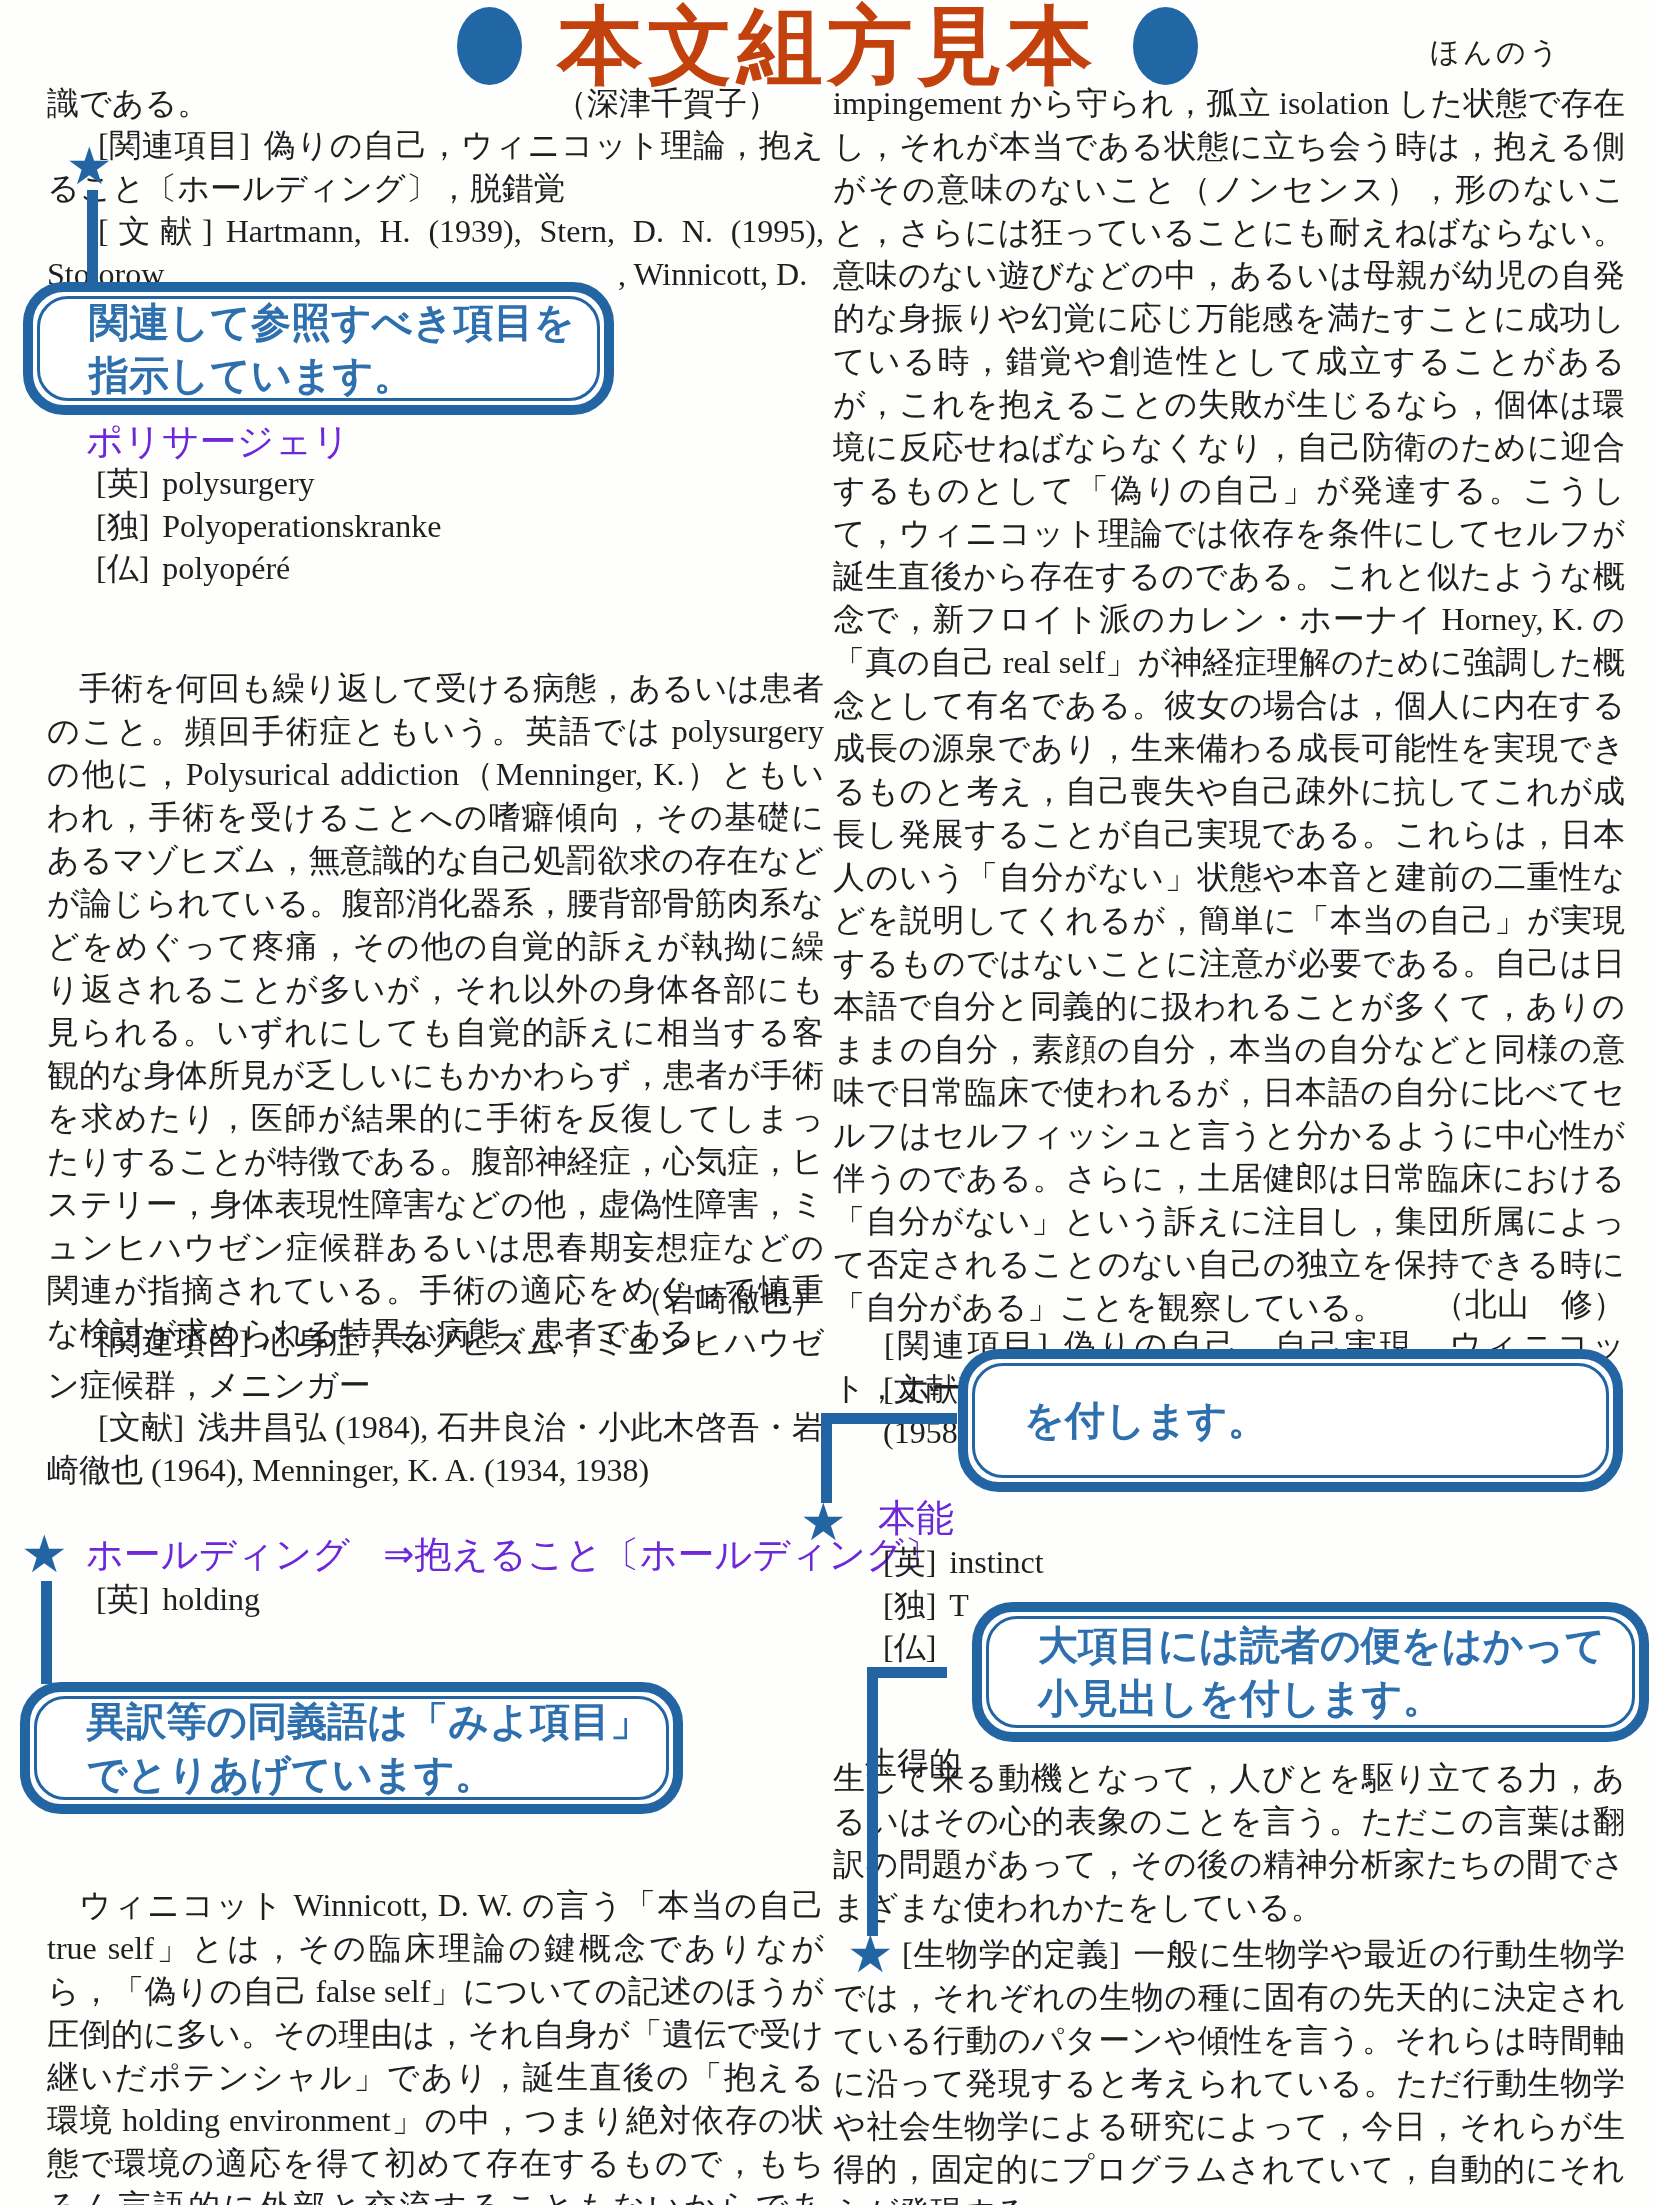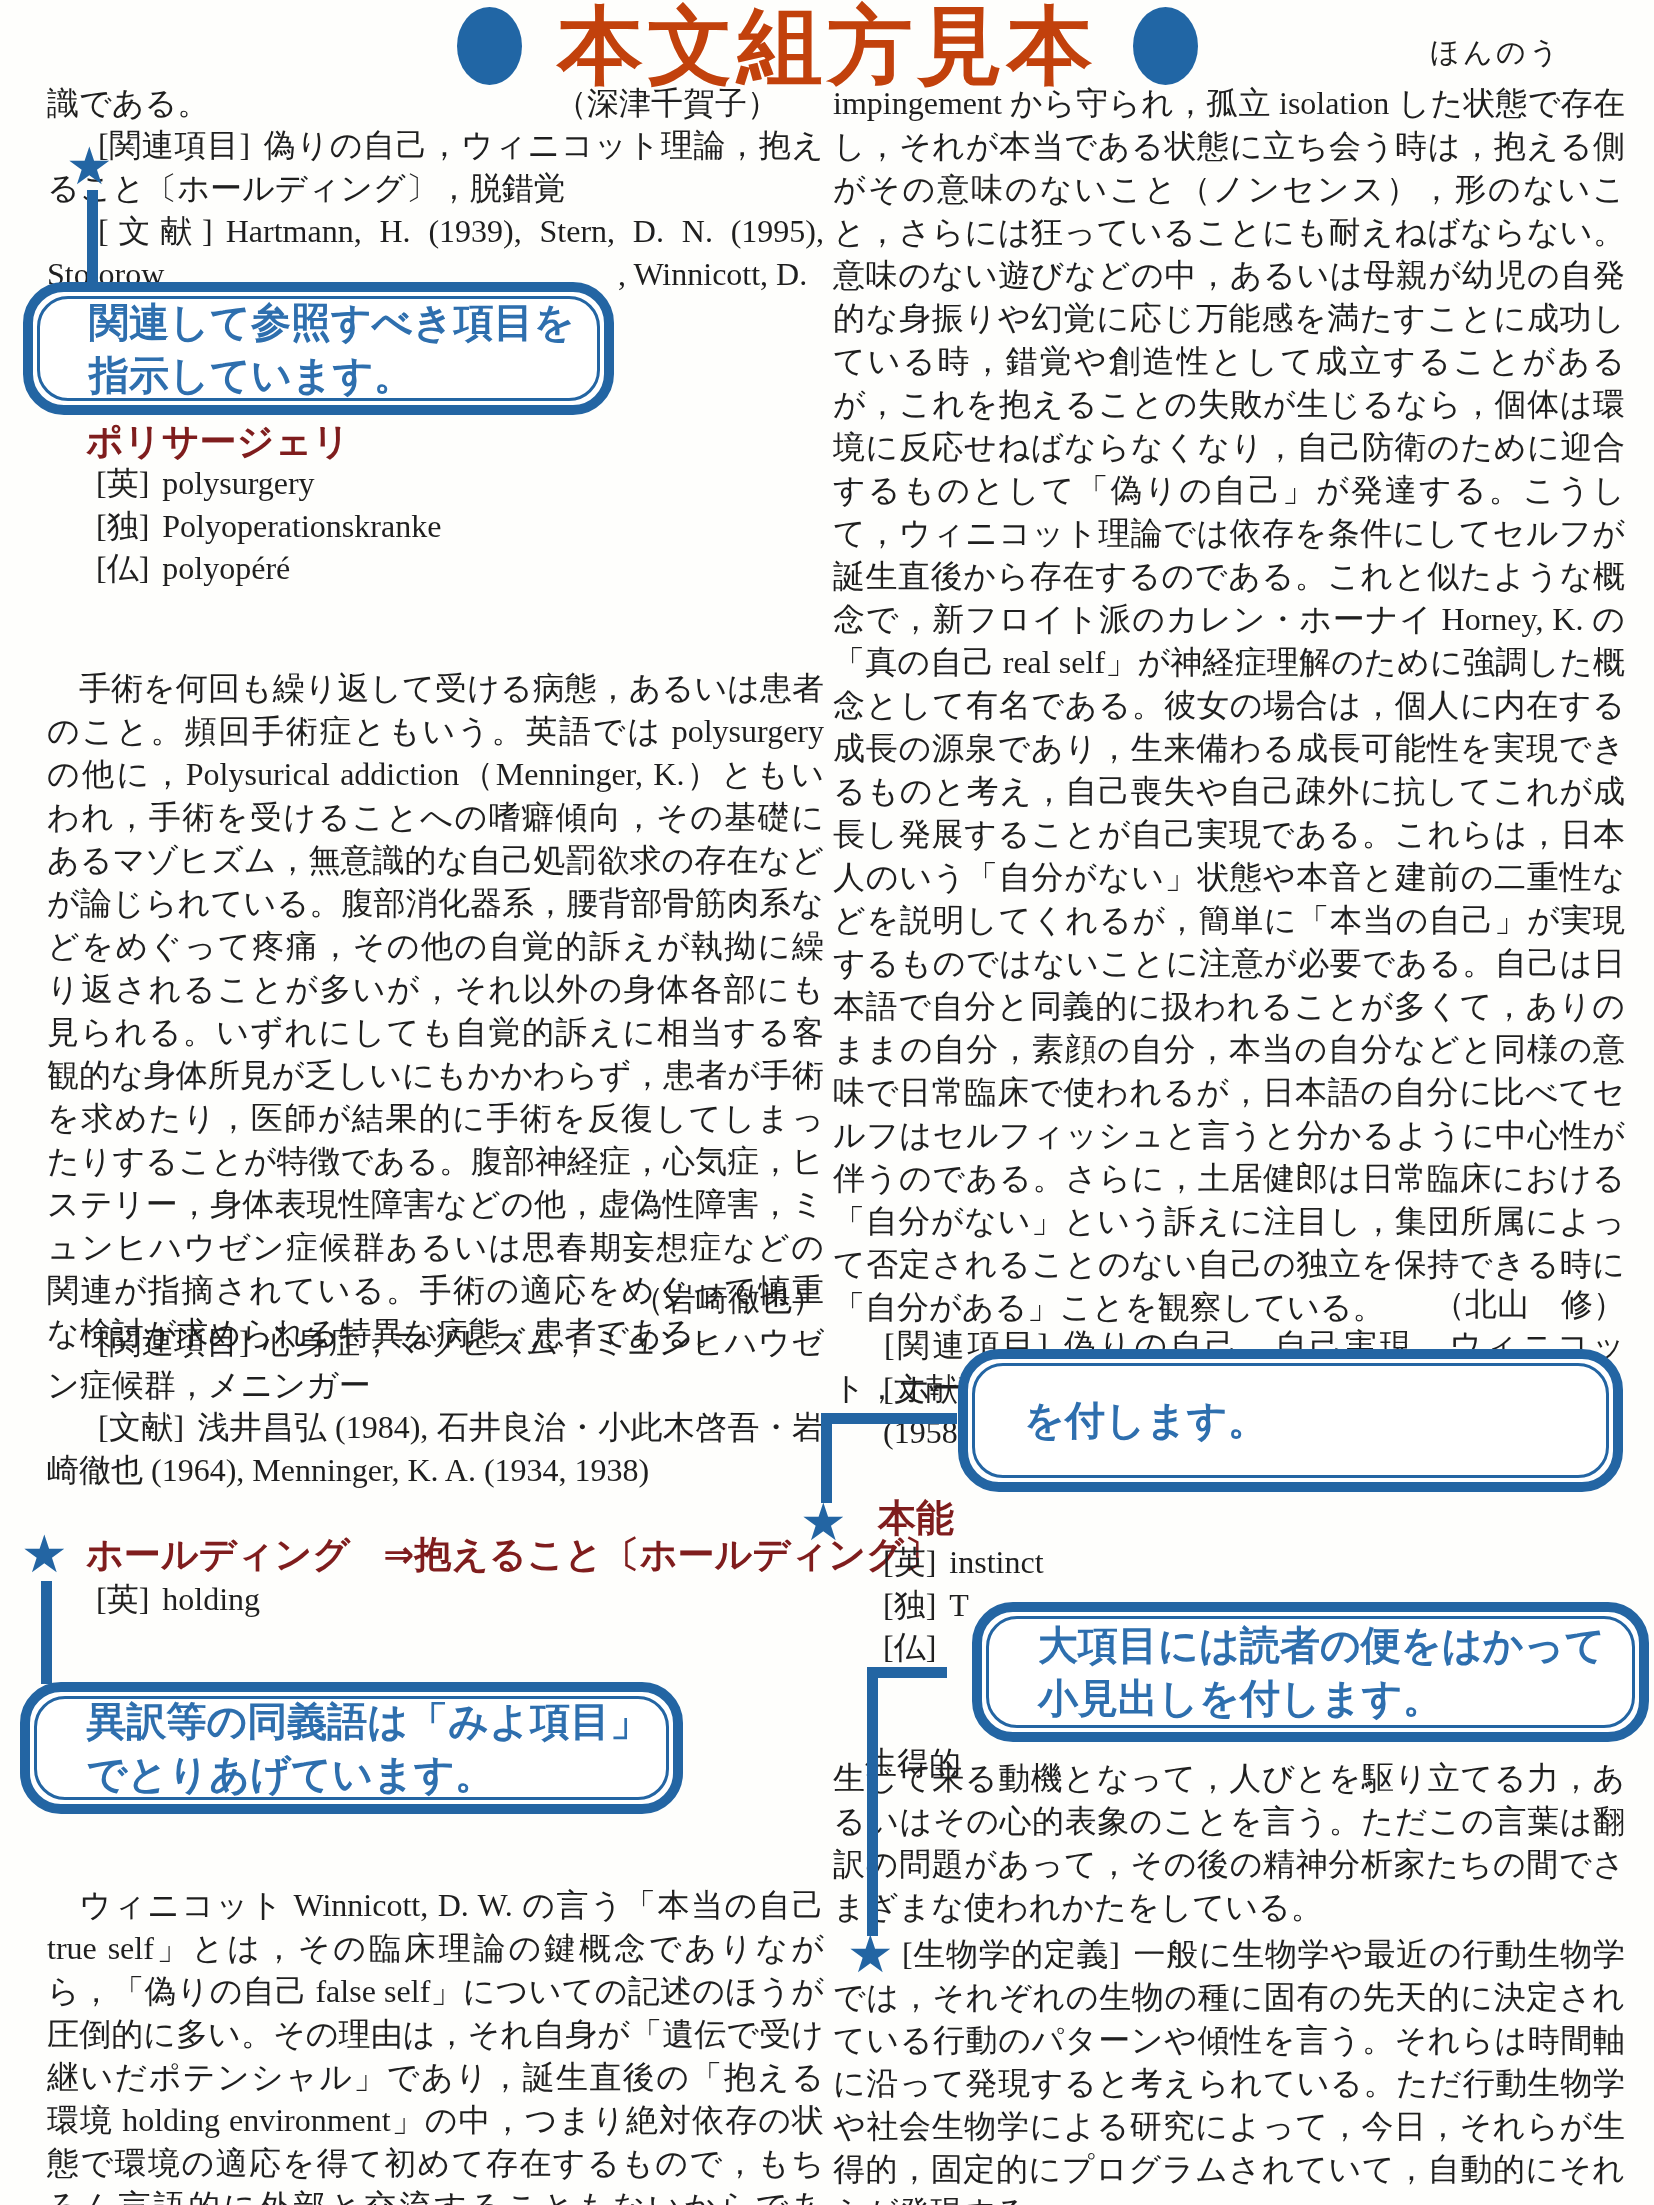--- a/index.html
+++ b/index.html
@@ -10,22 +10,22 @@
   .abs{position:absolute;}
   .lx{left:47px;width:777px;}
   .rx{left:833px;width:792px;}
   .bt{font-size:32px;line-height:43px;text-align:justify;margin:0;}
   .jlast{text-align-last:justify;}
   .ind1{text-indent:32px;margin-top:32px;}
   .hang{text-indent:51px;}
   .sigr{text-align:right;padding-right:45px;}
   .sigr2{text-align:right;padding-right:78px;}
   .lbl{margin-right:13px;}
-  .head{font-family:"Liberation Sans","DejaVu Sans",sans-serif;font-weight:bold;
-        font-size:37px;line-height:1.2;color:#7f1d1d;margin:0;}
+  .head{font-family:"Liberation Sans","DejaVu Sans",sans-serif;font-weight:normal;
+        font-size:37px;line-height:1.2;color:#6d28d9;margin:0;}
   .see{margin-left:33px;}
   .title-wrap{position:absolute;top:3.3px;left:0;right:0;display:flex;
         justify-content:center;align-items:center;gap:36px;}
   .title-circle{width:65px;height:78px;border-radius:50%;background:#2166a5;}
   .title-text{font-family:"Liberation Sans","DejaVu Sans",sans-serif;font-weight:bold;
         font-size:85px;color:#c2410c;letter-spacing:4.9px;line-height:1;}
   .runhead{position:absolute;left:1430px;top:33px;font-size:29px;letter-spacing:3.3px;}
   .callout{position:absolute;background:#ffffff;border:10.6px solid #2365a3;
         border-radius:41px;display:flex;flex-direction:column;justify-content:center;
         padding-left:56px;box-sizing:border-box;z-index:5;}

